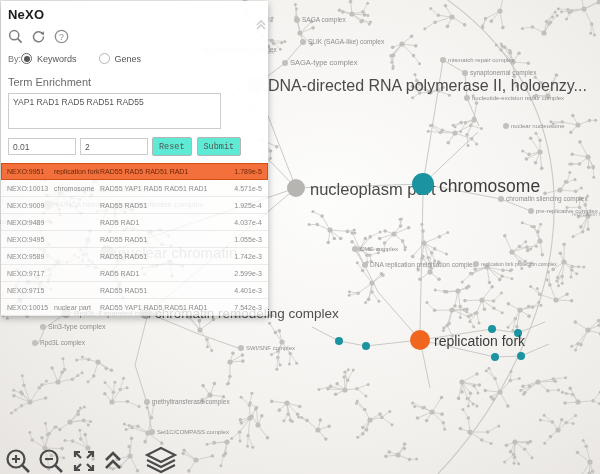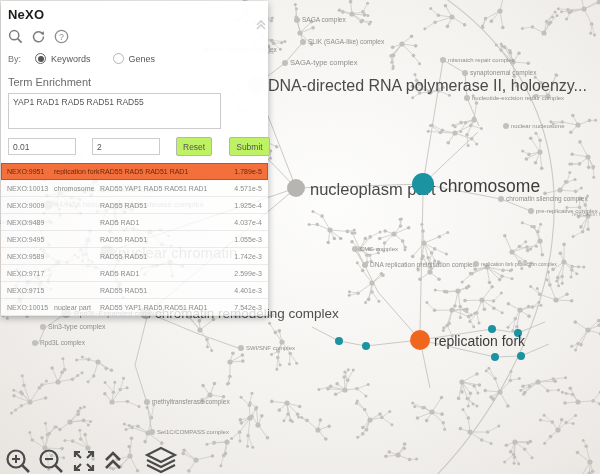--- a/index.html
+++ b/index.html
@@ -11,30 +11,30 @@
 
   .panel{position:absolute;left:1px;top:1px;width:267px;box-shadow:0 2px 7px rgba(0,0,0,.3);}
   .panel-top{background:rgba(255,255,255,.97);padding:5px 7px 7px;position:relative;}
   .panel-title{font-size:13px;font-weight:bold;color:#1c1c1c;margin:1px 0 7px;letter-spacing:.2px;}
   .search-row{display:flex;align-items:center;gap:8px;}
   .search-input{width:126px;height:15px;border:1px solid #c9c9c9;font-size:8.5px;padding:1px 4px;color:#444;outline:none;font-family:inherit;}
   .search-input::placeholder{color:#aaa;}
   .icon-btn{display:inline-flex;cursor:pointer;}
   .collapse-btn{position:absolute;right:1px;top:17px;opacity:.3;}
   .by-row{display:flex;align-items:center;font-size:9px;color:#555;margin-top:9px;}
-  .by-label{margin-right:14px;color:#777;text-align:center;}
+  .by-label{color:#777;text-align:center;}
   .radio{width:9px;height:9px;border:1px solid #b5b5b5;border-radius:50%;display:inline-block;position:relative;background:#fff;margin-right:5px;flex:none;}
   .radio.checked{border-color:#666;}
   .radio.checked::after{content:"";position:absolute;left:1.5px;top:1.5px;right:1.5px;bottom:1.5px;background:#555;border-radius:50%;}
   .radio-group{display:flex;align-items:center;margin-right:22px;}
   .te-heading{font-size:11px;color:#6b6b6b;margin:12px 0 5px;}
   .query-box{width:203px;height:28px;border:1px solid #ccc;font-size:8.5px;color:#555;padding:3px 4px;resize:none;font-family:inherit;outline:none;background:#fff;display:block;}
-  .params-row{display:flex;align-items:center;gap:16px;margin-top:8px;}
+  .params-row{display:flex;align-items:center;gap:4px;margin-top:8px;}
   .param-input{width:58px;height:13px;border:1px solid #ccc;font-size:8.5px;color:#555;padding:1px 4px;outline:none;font-family:inherit;}
-  .btn{font-size:8.5px;color:#555;background:#bef264;border:1px solid #b5b5b5;border-radius:2px;height:19px;padding:0 6px;font-family:Liberation Sans, sans-serif;cursor:pointer;}
+  .btn{font-size:8.5px;color:#555;background:#5eead4;border:1px solid #b5b5b5;border-radius:2px;height:19px;padding:0 6px;font-family:Liberation Mono, monospace;cursor:pointer;}
   .btn.submit{margin-left:1px;}
 
   .results{display:block;}
   .trow{display:flex;align-items:center;height:16px;background:rgba(255,255,255,.78);
         border-bottom:1px solid rgba(110,110,110,.13);font-size:7px;color:#8b8b8b;cursor:pointer;}
   .trow.selected{background:#f3703c;outline:1px solid #d14e15;outline-offset:-1px;color:#6b2607;}
   .trow span{overflow:hidden;white-space:nowrap;}
   .cell-id{width:47px;padding-left:6px;flex:none;}
   .cell-term{width:46px;flex:none;}
   .cell-genes{flex:1;}

